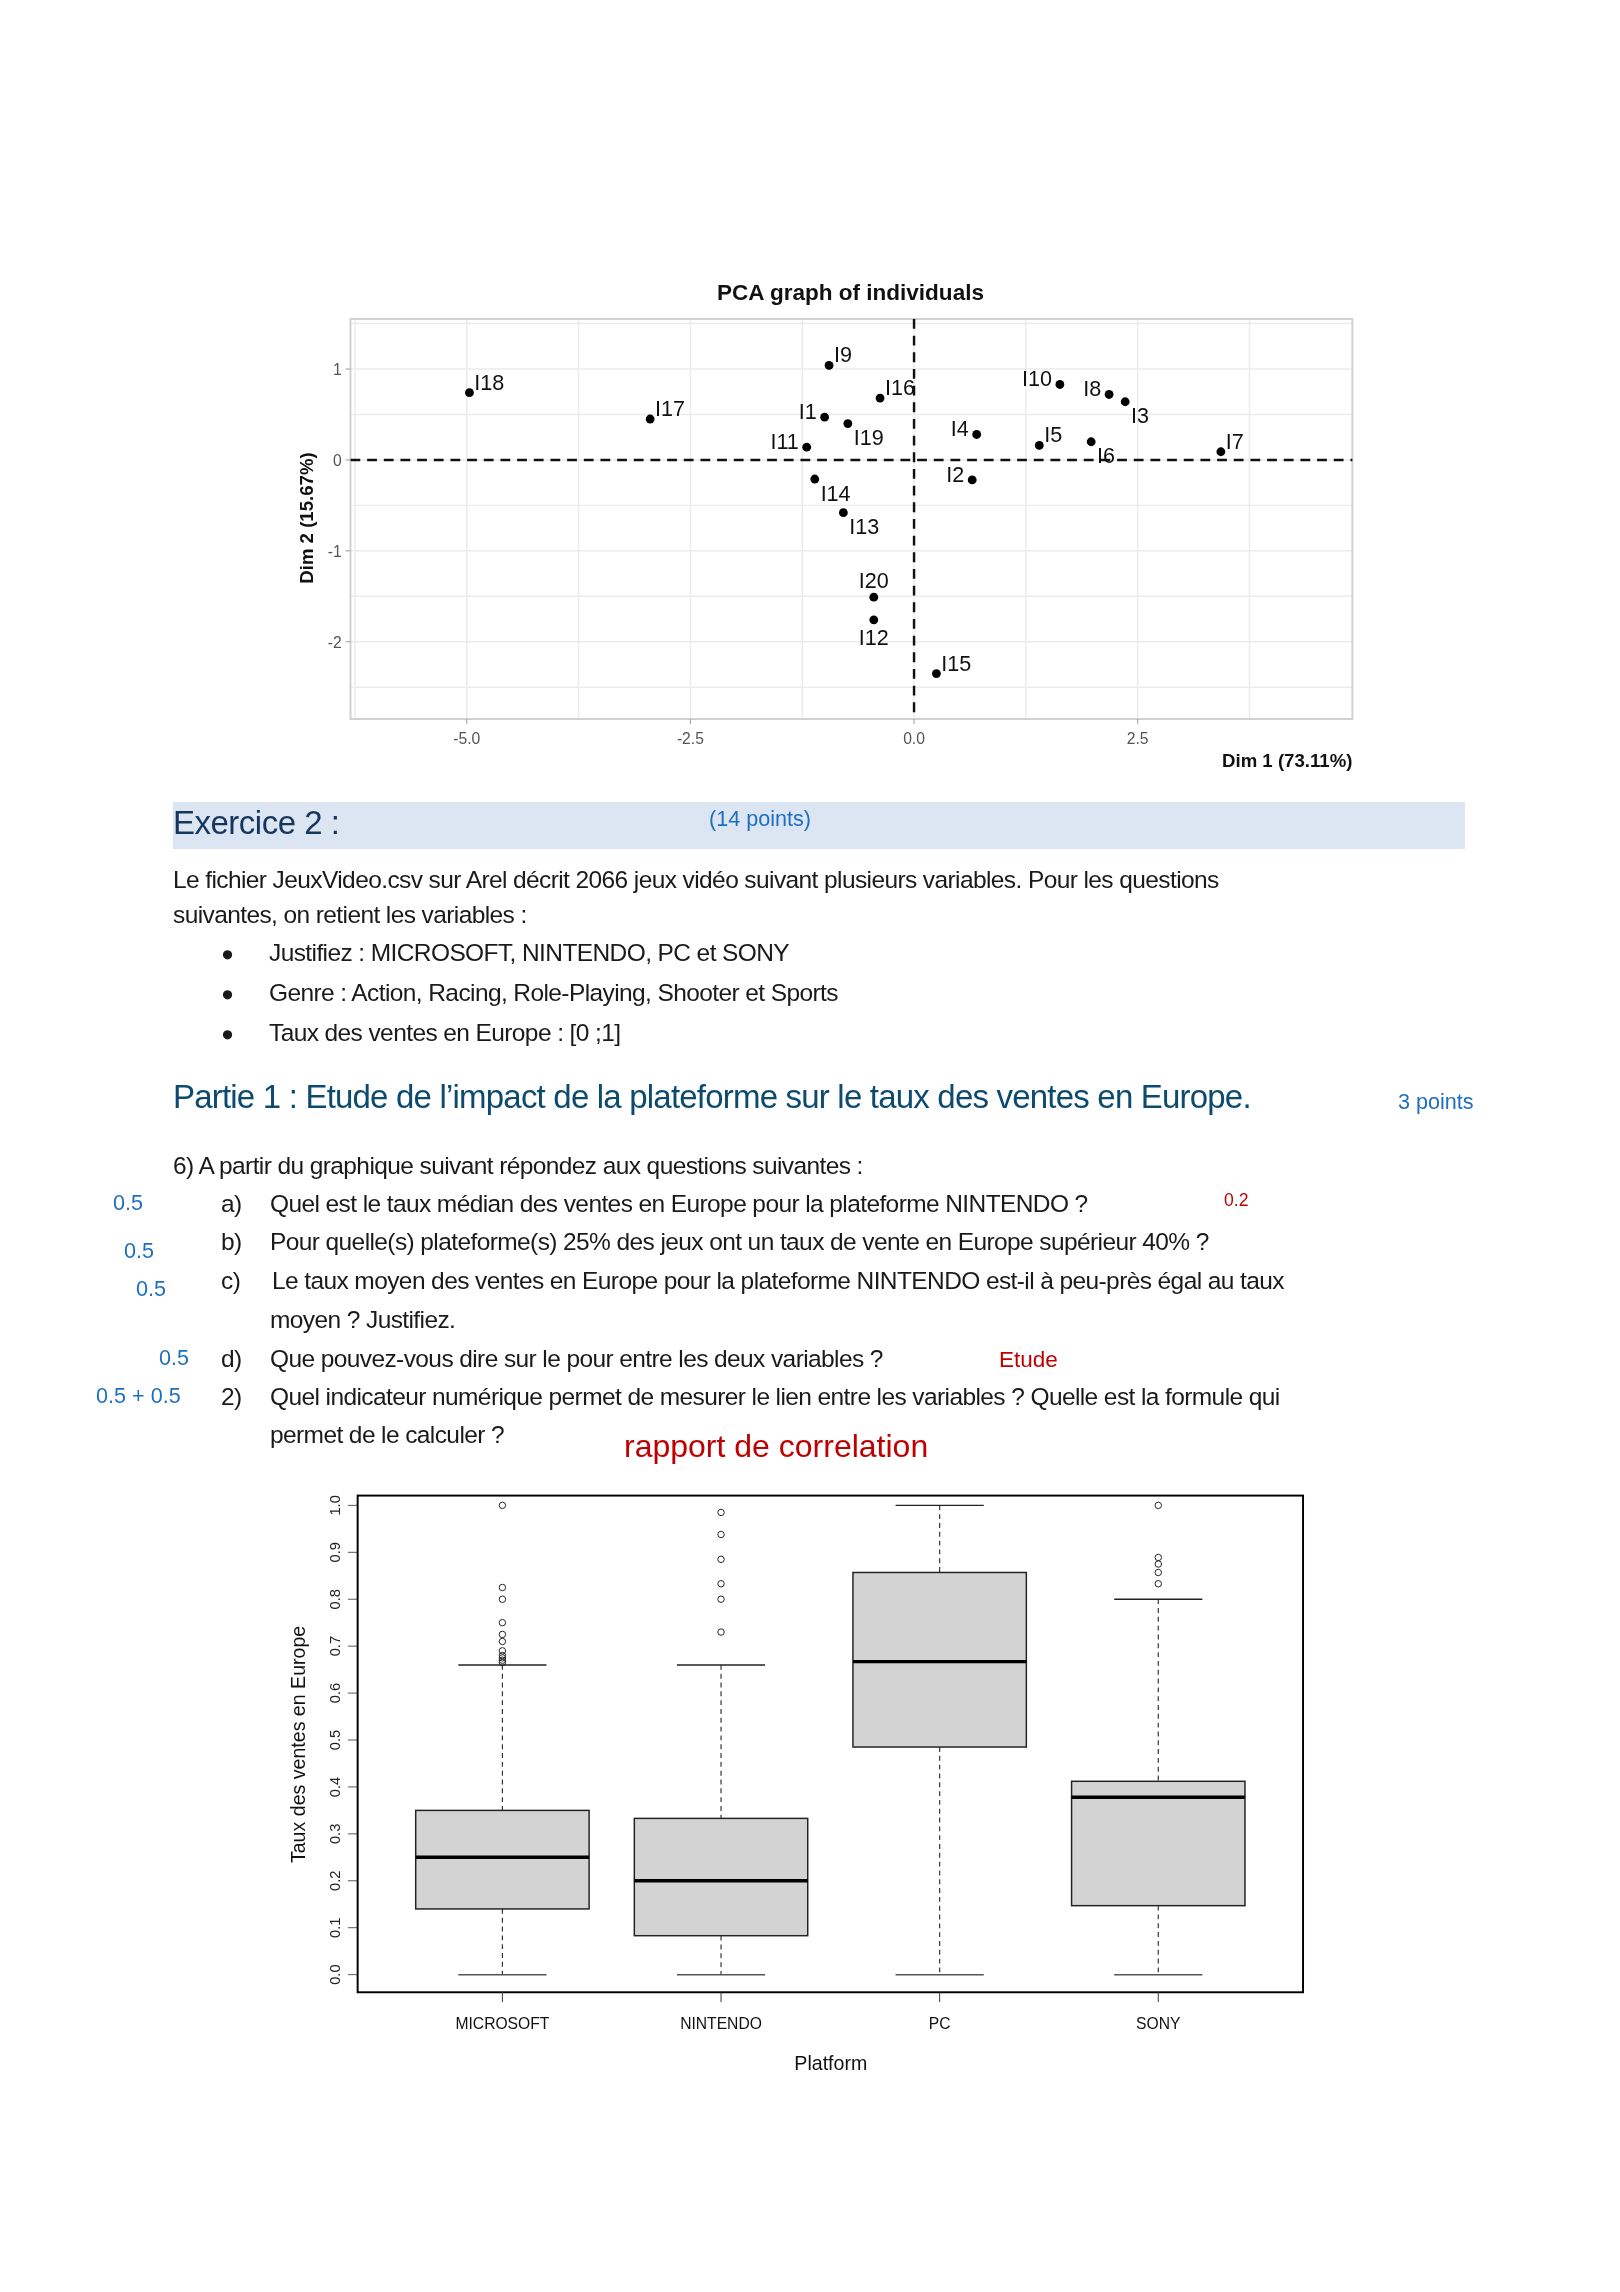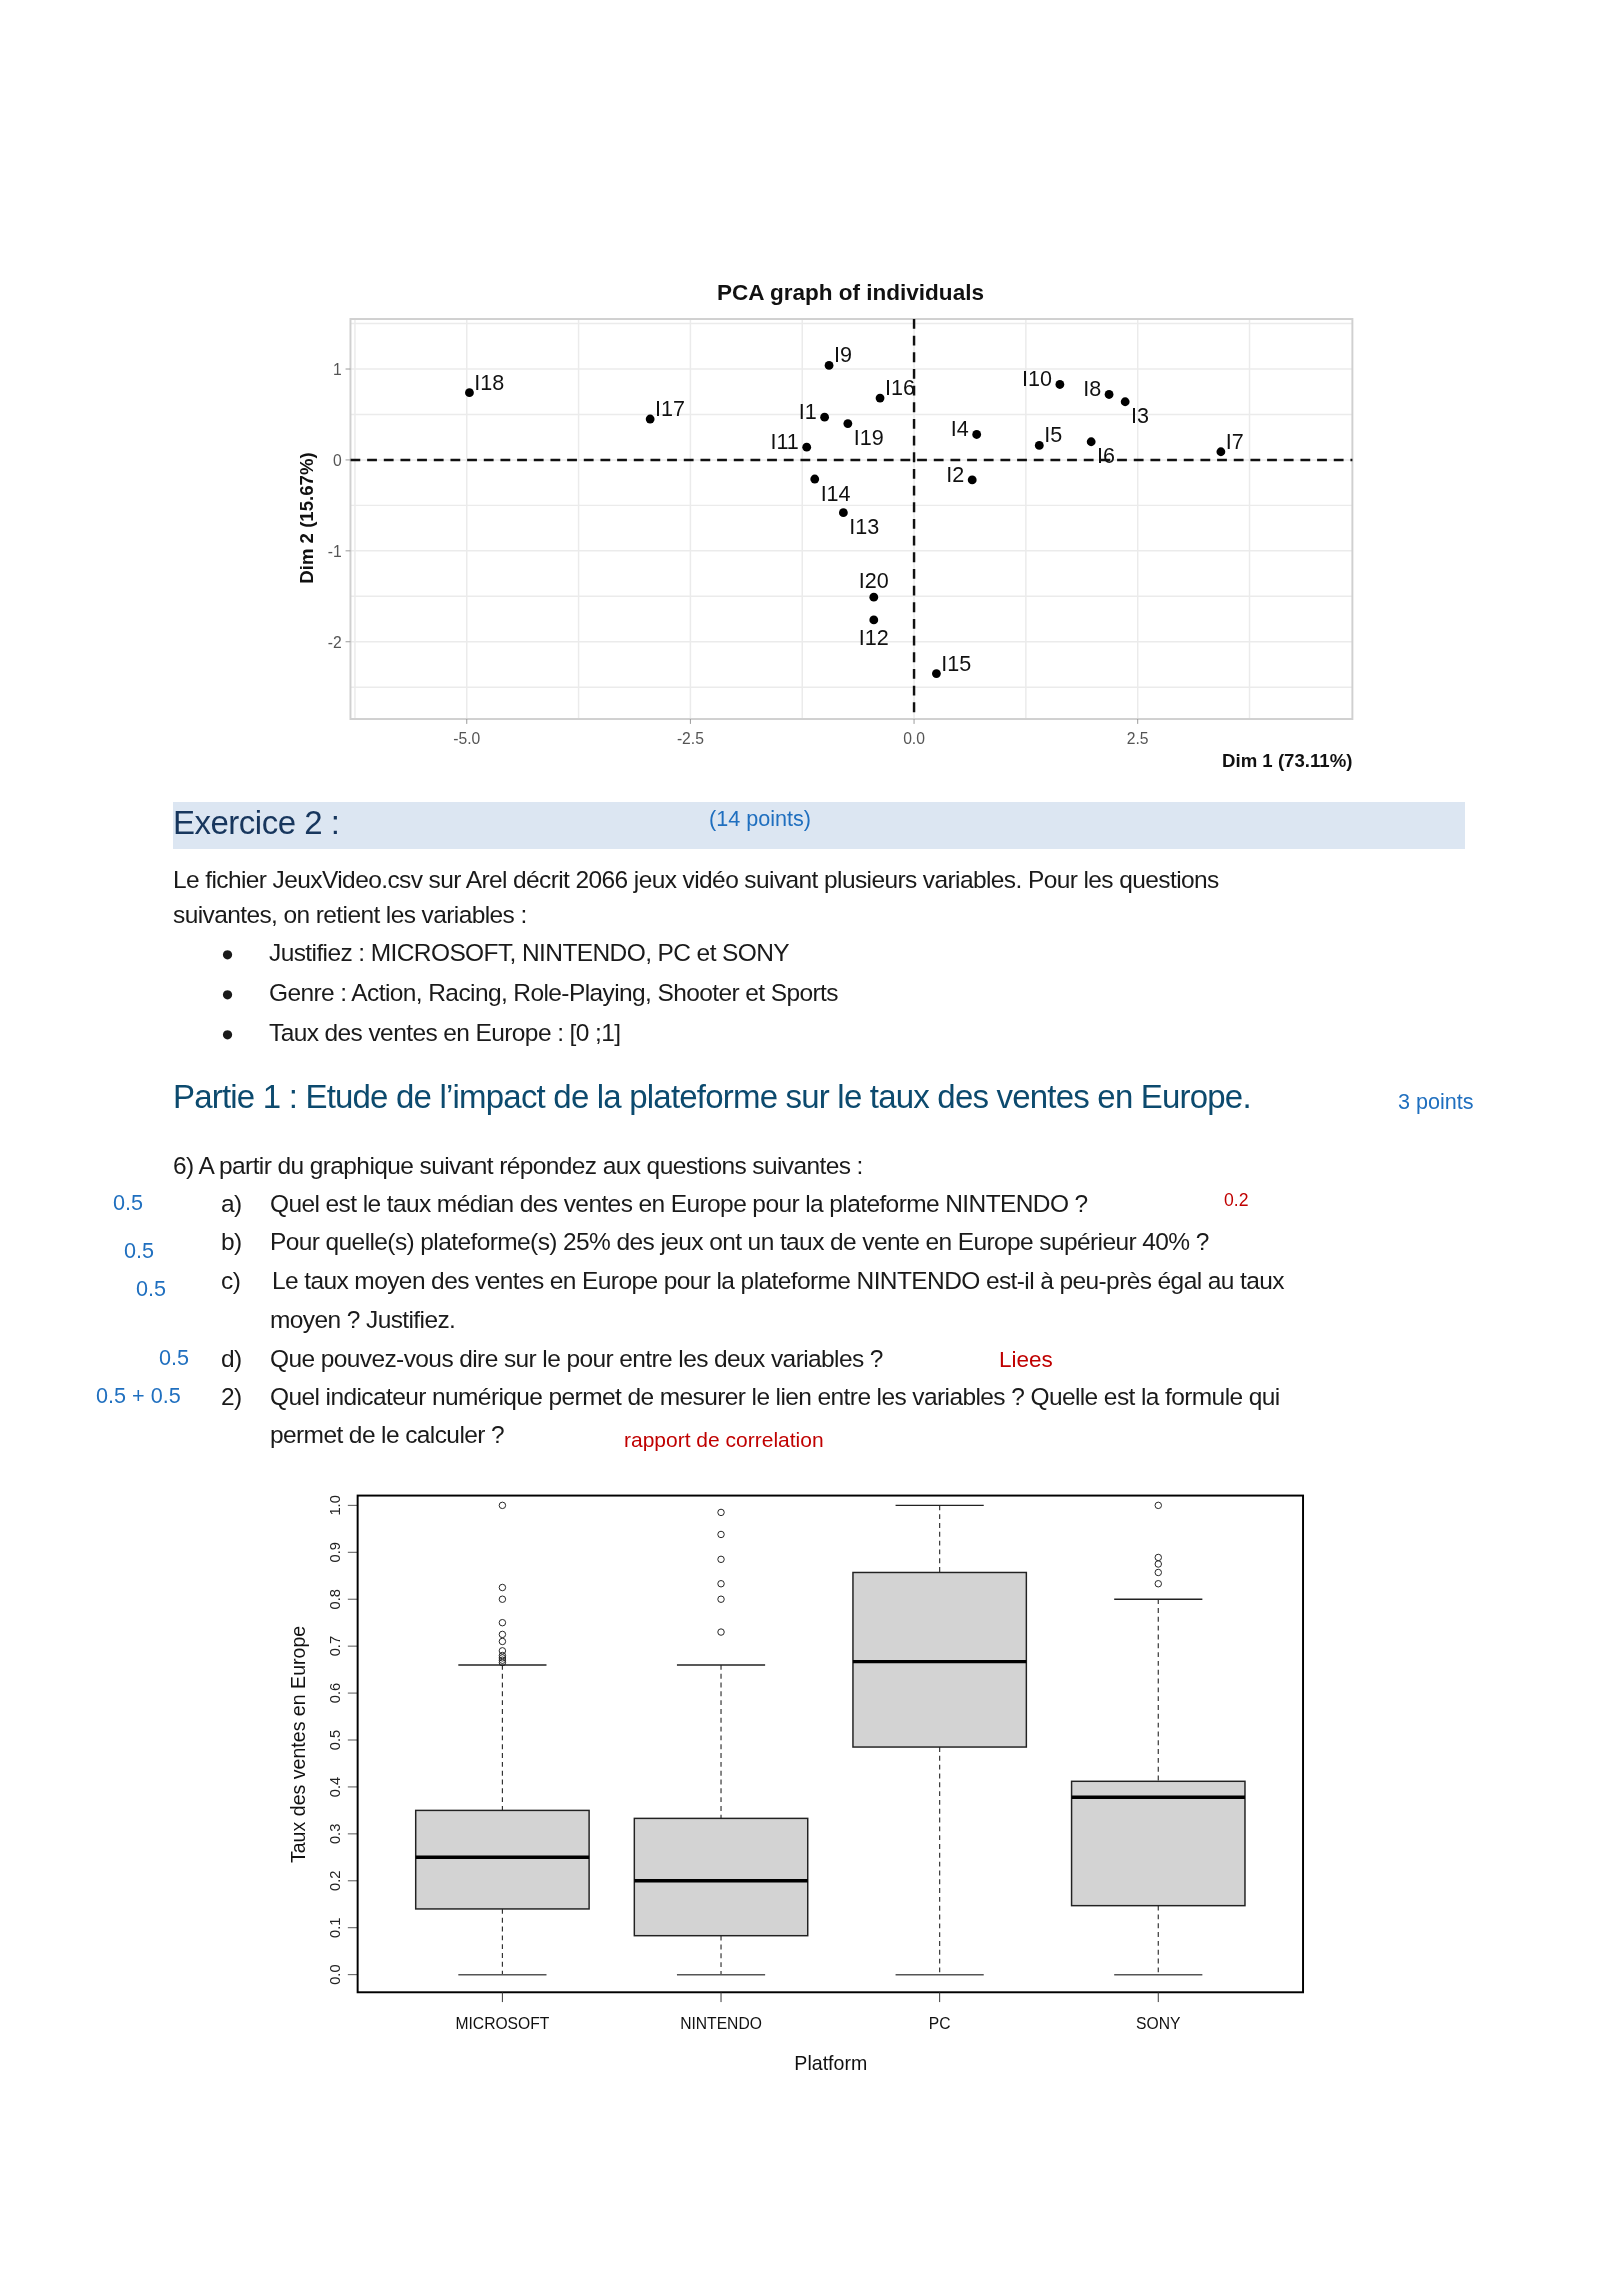--- a/index.html
+++ b/index.html
@@ -180,27 +180,27 @@
 <div class="abs body-text" style="left:270px; top:1228px;">Pour quelle(s) plateforme(s) 25% des jeux ont un taux de vente en Europe supérieur 40% ?</div>
 
 <div class="abs blue-mark" style="left:136px; top:1276px;">0.5</div>
 <div class="abs body-text" style="left:221px; top:1267px;">c)</div>
 <div class="abs body-text" style="left:272px; top:1267px;">Le taux moyen des ventes en Europe pour la plateforme NINTENDO est-il à peu-près égal au taux</div>
 <div class="abs body-text" style="left:270px; top:1306px;">moyen ? Justifiez.</div>
 
 <div class="abs blue-mark" style="left:159px; top:1345px;">0.5</div>
 <div class="abs body-text" style="left:221px; top:1345px;">d)</div>
 <div class="abs body-text" style="left:270px; top:1345px;">Que pouvez-vous dire sur le pour entre les deux variables ?</div>
-<div class="abs red-mark" style="left:999px; top:1347px; font-size:22.5px;">Liees</div>
+<div class="abs red-mark" style="left:999px; top:1347px; font-size:22.5px;">Etude</div>
 
 <div class="abs blue-mark" style="left:96px; top:1383px;">0.5 + 0.5</div>
 <div class="abs body-text" style="left:221px; top:1383px;">2)</div>
 <div class="abs body-text" style="left:270px; top:1383px;">Quel indicateur numérique permet de mesurer le lien entre les variables ? Quelle est la formule qui</div>
 <div class="abs body-text" style="left:270px; top:1421px;">permet de le calculer ?</div>
-<div class="abs red-mark" style="left:624px; top:1428px; font-size:21px;">rapport de correlation</div>
+<div class="abs red-mark" style="left:624px; top:1428px; font-size:32px;">rapport de correlation</div>
 
 <svg id="box-svg" width="1049" height="627" xmlns="http://www.w3.org/2000/svg" viewBox="0 0 1070 640">
   <g id="box-yticks">
       <line x1="75" x2="85" y1="510" y2="510" stroke="#555" stroke-width="1"></line>
       <text class="bx-tick" text-anchor="middle" transform="translate(67,510) rotate(-90)">0.0</text>
       <line x1="75" x2="85" y1="462.1" y2="462.1" stroke="#555" stroke-width="1"></line>
       <text class="bx-tick" text-anchor="middle" transform="translate(67,462.1) rotate(-90)">0.1</text>
       <line x1="75" x2="85" y1="414.2" y2="414.2" stroke="#555" stroke-width="1"></line>
       <text class="bx-tick" text-anchor="middle" transform="translate(67,414.2) rotate(-90)">0.2</text>
       <line x1="75" x2="85" y1="366.3" y2="366.3" stroke="#555" stroke-width="1"></line>

